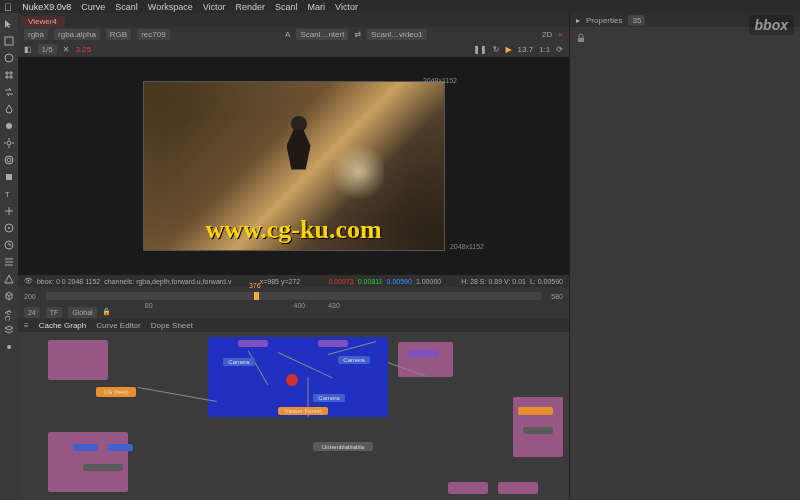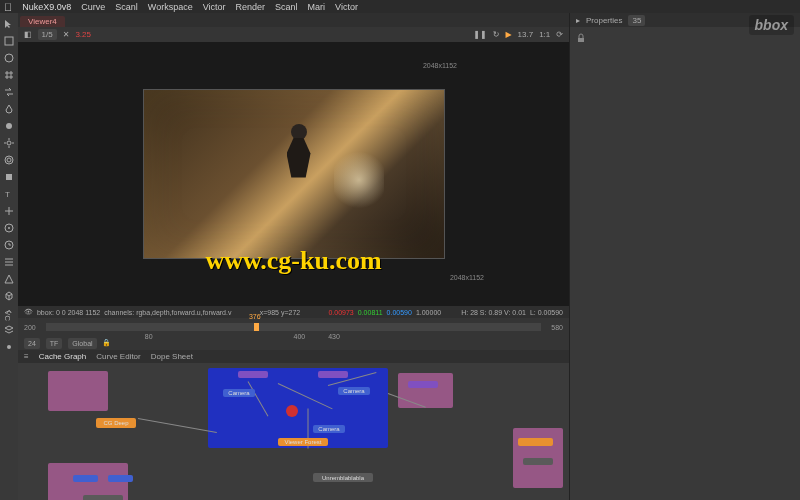--- a/index.html
+++ b/index.html
@@ -14,21 +14,21 @@
 .right-panel{width:230px;background:#393939;border-left:1px solid #222}
 .vc-label{position:absolute;left:3px;top:310px;writing-mode:vertical-lr;font-size:8px;color:#aaa}
 
 .viewer-tabs{height:14px;background:#2f2f2f;display:flex;align-items:flex-end;padding-left:2px}
 .tab{background:#4a2f2f;color:#e99;padding:1px 8px;font-size:8px;border-radius:2px 2px 0 0}
 .viewer-bar{height:15px;background:#353535;display:flex;align-items:center;gap:6px;padding:0 6px;font-size:8px;color:#aaa}
 .vb-sel{background:#444;padding:0 4px;border-radius:2px;height:11px;display:flex;align-items:center}
 .vb-red{color:#d44}
 .vb-spacer{flex:1}
 .play-btn{color:#fa4}
-.viewport{position:relative;height:264px;background:#1a1a1a;display:flex;align-items:center;justify-content:center}
+.viewport{position:relative;height:218px;background:#1a1a1a;display:flex;align-items:center;justify-content:center}
 .frame{width:300px;height:168px;background:linear-gradient(135deg,#3a2c1a 0%,#6b5030 40%,#c9a060 55%,#4a3a28 70%,#1a1410 100%);border:1px solid #555;position:relative;box-shadow:0 0 40px rgba(200,160,90,0.15) inset}
 .figure{position:absolute;left:45%;top:20%;width:40px;height:70px}
 .figure::before{content:"";position:absolute;left:12px;top:0;width:16px;height:16px;background:#2a2420;border-radius:50%}
 .figure::after{content:"";position:absolute;left:8px;top:14px;width:24px;height:40px;background:#1f1a16;clip-path:polygon(30% 0,70% 0,100% 40%,80% 100%,20% 100%,0 40%)}
 .light-burst{position:absolute;right:20%;top:30%;width:50px;height:80px;background:radial-gradient(circle,rgba(255,240,200,0.6) 0%,transparent 60%)}
 .res-label{position:absolute;font-size:7px;color:#888}
 .watermark{position:absolute;left:50%;bottom:30px;transform:translateX(-50%);font-size:26px;font-weight:bold;color:#ffd400;font-family:Georgia,serif;text-shadow:1px 1px 0 #000}
 .status-bar{height:12px;background:#2f2f2f;display:flex;align-items:center;font-size:7px;padding:0 6px;gap:4px}
 .sb-red{color:#e33}
 .sb-green{color:#3c3}
@@ -178,20 +178,34 @@
           <circle cx="5" cy="5" r="2" fill="#aaa"></circle>
         </svg>
       </div>
   </div>
 
   <div class="center">
     <div class="viewer-tabs">
       <div class="tab">Viewer4</div>
     </div>
     <div class="viewer-bar">
+      <span class="vb-sel">rgba</span>
+      <span class="vb-sel">rgba.alpha</span>
+      <span class="vb-sel">RGB</span>
+      <span class="vb-sel">rec709</span>
+      <span class="vb-spacer"></span>
+      <span>A</span>
+      <span class="vb-sel">Scanl…ntert</span>
+      <span>⇄</span>
+      <span class="vb-sel">Scanl…video1</span>
+      <span class="vb-spacer"></span>
+      <span>2D</span>
+      <span class="vb-red">×</span>
+    </div>
+    <div class="viewer-bar">
       <span>◧</span>
       <span class="vb-sel">1/5</span>
       <span>✕</span>
       <span class="vb-red">3.25</span>
       <span class="vb-spacer"></span>
       <span>❚❚</span>
       <span>↻</span>
       <span class="play-btn">▶</span>
       <span>13.7</span>
       <span>1:1</span>

